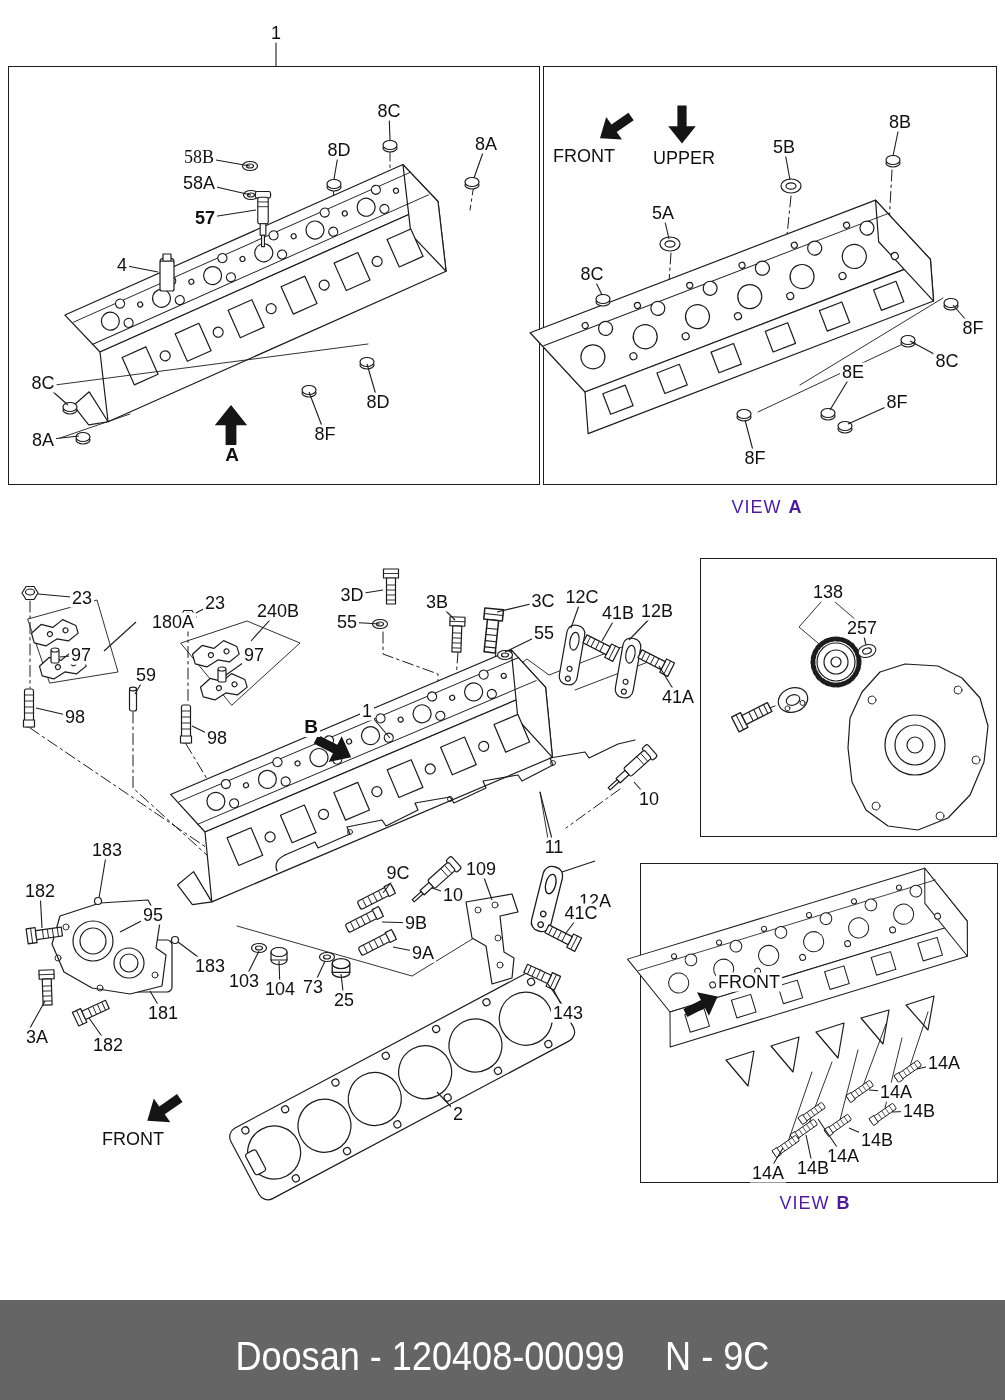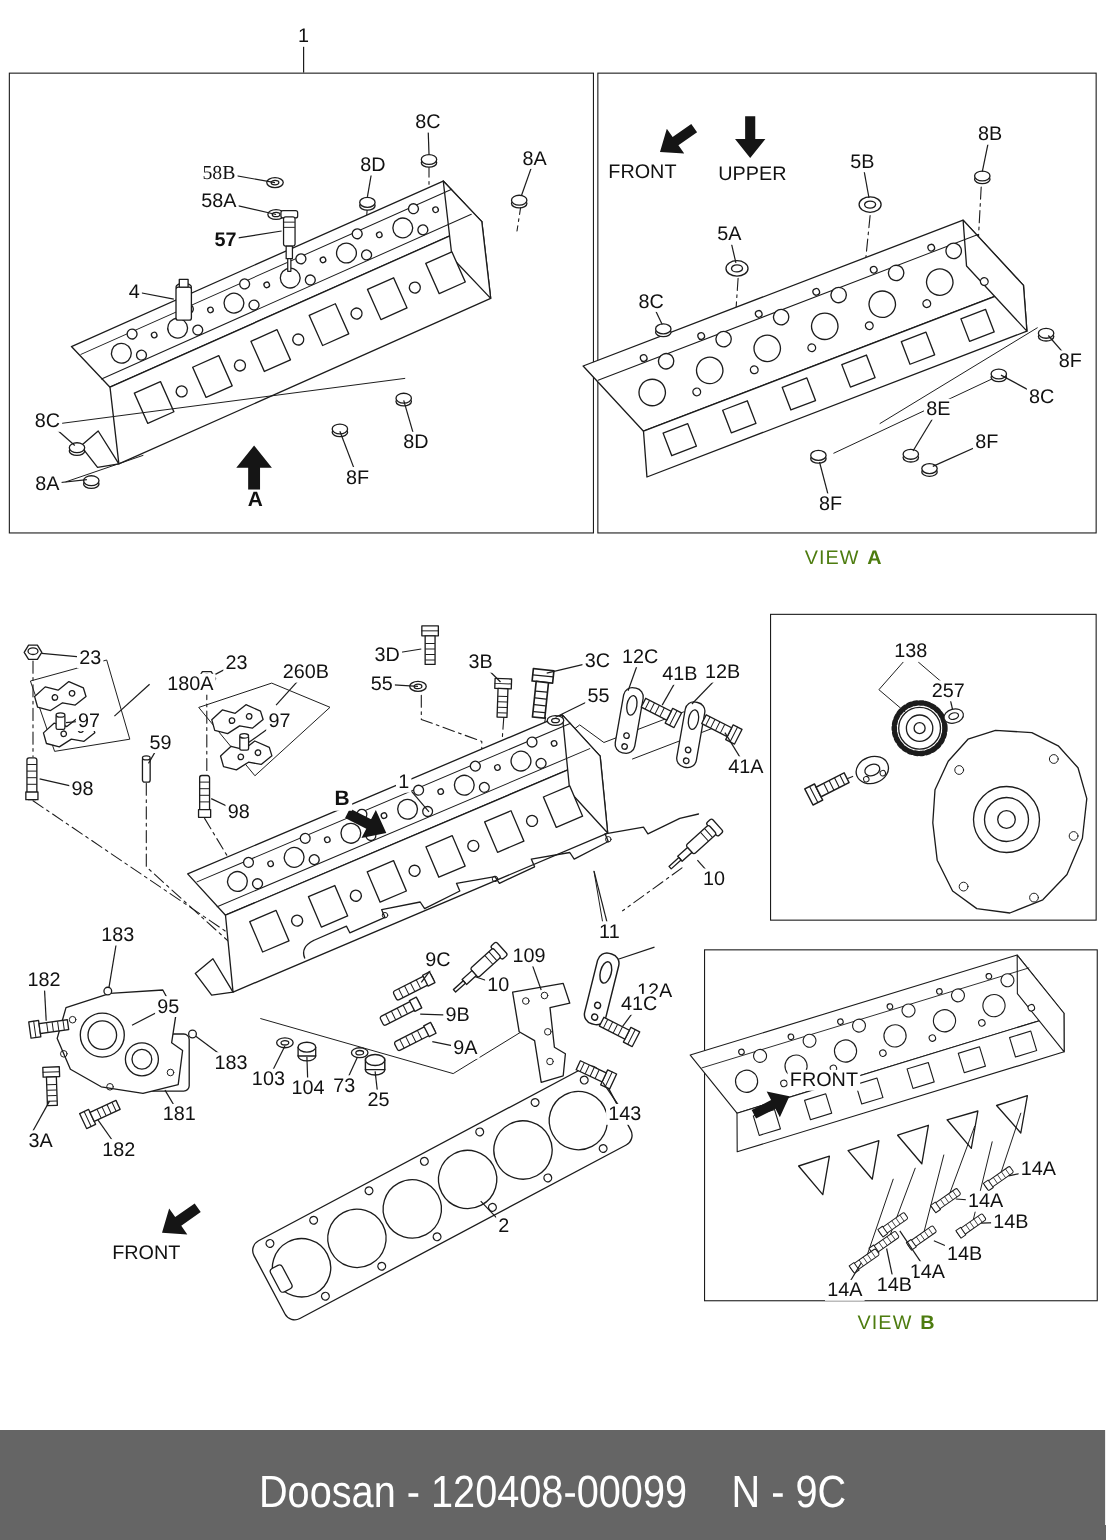--- a/index.html
+++ b/index.html
@@ -10,21 +10,21 @@
   #art *{stroke:#1c1c1c;stroke-width:1.2;fill:none;stroke-linejoin:round;stroke-linecap:round}
   #art .w{fill:#ffffff}
   #art .b{fill:#151515;stroke:none}
   #art .dd{stroke-dasharray:11 4 2.5 4;stroke-width:1}
   #art .th{stroke-width:0.9}
   #art .teeth{stroke-width:5;stroke-dasharray:2.6 2.8}
   #leads line{stroke:#1c1c1c;stroke-width:1.1}
   .callout{position:absolute;transform:translate(-50%,-50%);font-size:18px;line-height:1.05;
            color:#111;background:#fff;padding:0 2px;white-space:nowrap;z-index:5}
   .callout.bold{font-weight:700;font-size:19px}
-  .view-caption{position:absolute;transform:translate(-50%,-50%);font-size:18px;color:#4d7c0f;
+  .view-caption{position:absolute;transform:translate(-50%,-50%);font-size:18px;color:#4c1d95;
                 letter-spacing:1px;white-space:nowrap;z-index:5}
   .view-caption b{margin-left:7px}
   .footer{position:absolute;left:0;top:1300px;width:1005px;height:113px;
           display:flex;align-items:center;justify-content:center}
   .footer-text{display:flex;gap:46px;font-size:41px;transform:scaleX(.88);white-space:nowrap}
 </style>
 </head>
 <body>
 
 <div id="stage">
@@ -513,21 +513,21 @@
       <div class="callout" style="left: 947px; top: 361px;">8C</div>
       <div class="callout" style="left: 853px; top: 372px; text-align: center;">8E</div>
       <div class="callout" style="left: 897px; top: 402px;">8F</div>
       <div class="callout" style="left: 755px; top: 458px;">8F</div>
       <div class="callout" style="left: 82px; top: 598px;">23</div>
       <div class="callout" style="left: 136px; top: 622px; margin-left: 37px;">180A</div>
       <div class="callout" style="left: 81px; top: 655px;">97</div>
       <div class="callout" style="left: 146px; top: 675px;">59</div>
       <div class="callout" style="left: 75px; top: 717px;">98</div>
       <div class="callout" style="left: 215px; top: 603px;">23</div>
-      <div class="callout" style="left: 278px; top: 611px;">260B</div>
+      <div class="callout" style="left: 278px; top: 611px;">240B</div>
       <div class="callout" style="left: 254px; top: 655px;">97</div>
       <div class="callout" style="left: 217px; top: 738px;">98</div>
       <div class="callout bold" style="left: 311px; top: 727px;">B</div>
       <div class="callout" style="left: 352px; top: 595px;">3D</div>
       <div class="callout" style="left: 347px; top: 622px;">55</div>
       <div class="callout" style="left: 437px; top: 602px;">3B</div>
       <div class="callout" style="left: 543px; top: 601px;">3C</div>
       <div class="callout" style="left: 544px; top: 633px;">55</div>
       <div class="callout" style="left: 582px; top: 597px;">12C</div>
       <div class="callout" style="left: 618px; top: 613px;">41B</div>

